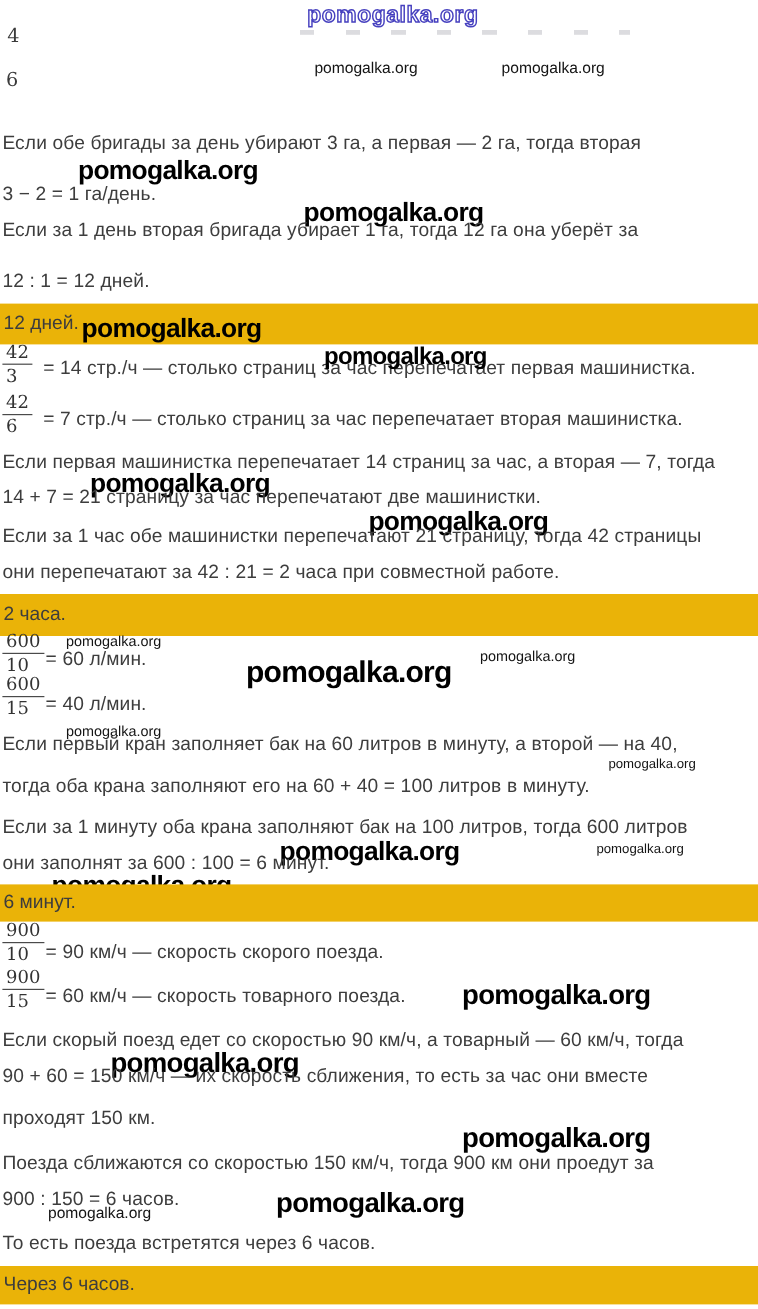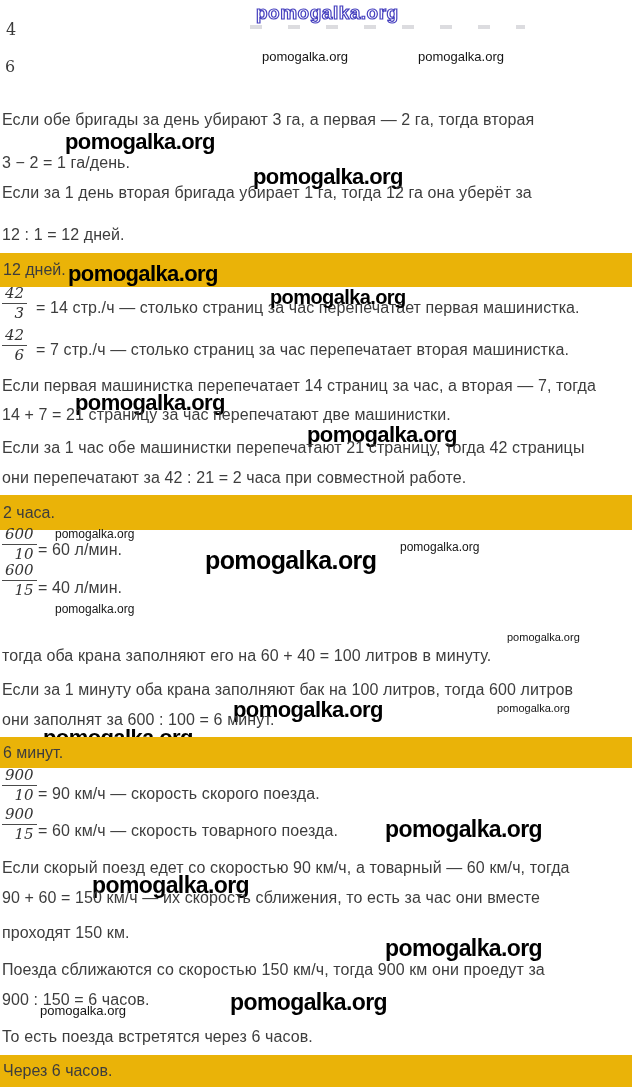--- a/index.html
+++ b/index.html
@@ -9,22 +9,22 @@
   }
   .ln{
     position:absolute;white-space:nowrap;
     font-size:16px;line-height:20px;color:#3d3d3d;letter-spacing:.1px;
   }
   .digit{
     position:absolute;font-family:"DejaVu Serif",serif;
     font-size:16px;color:#3a3a3a;
   }
   .frac{
-    position:absolute;text-align:right;line-height:1;
-    font-family:"DejaVu Serif",serif;font-size:15px;color:#333;font-style:italic;
+    position:absolute;text-align:left;line-height:1;
+    font-family:"DejaVu Serif",serif;font-size:15px;color:#333;
   }
   .frac .num{display:block;padding:0 3px 2px 3px;}
   .frac .den{display:block;border-top:1px solid #4a4a4a;padding:2px 3px 0 3px;}
   .band{
     position:absolute;left:0;width:632px;background:#eab308;
     display:flex;align-items:center;
   }
   .band .btxt{font-size:16px;color:#3d3d3d;padding-left:3px;white-space:nowrap;}
   .wm-b{
     position:absolute;font-weight:700;color:#000;white-space:nowrap;
@@ -101,20 +101,21 @@
   <div class="ln" style="left:38px;top:540px;">= 60 л/мин.</div>
   <div class="wm-b" style="left:205px;top:548px;font-size:25px;">pomogalka.org</div>
   <div class="wm-s" style="left:400px;top:541px;">pomogalka.org</div>
   <div class="frac" style="left:2px;top:563px;">
     <span class="num">600</span>
     <span class="den">15</span>
   </div>
   <div class="ln" style="left:38px;top:578px;text-align:right;">= 40 л/мин.</div>
   <div class="wm-s" style="left:55px;top:603px;">pomogalka.org</div>
 
+  <div class="ln" style="left:2px;top:611px;">Если первый кран заполняет бак на 60 литров в минуту, а второй — на 40,</div>
   <div class="wm-s" style="left:507px;top:632px;font-size:11px;">pomogalka.org</div>
   <div class="ln" style="left:2px;top:646px;">тогда оба крана заполняют его на 60 + 40 = 100 литров в минуту.</div>
   <div class="ln" style="left:2px;top:680px;">Если за 1 минуту оба крана заполняют бак на 100 литров, тогда 600 литров</div>
   <div class="wm-b" style="left:233px;top:699px;font-size:22px;">pomogalka.org</div>
   <div class="wm-s" style="left:497px;top:703px;font-size:11px;">pomogalka.org</div>
   <div class="ln" style="left:2px;top:710px;">они заполнят за 600 : 100 = 6 минут.</div>
   <div class="wm-b" style="left:43px;top:727px;font-size:22px;">pomogalka.org</div>
 
   <div class="band" style="top:737px;height:31px;">
     <span class="btxt">6 минут.</span>

